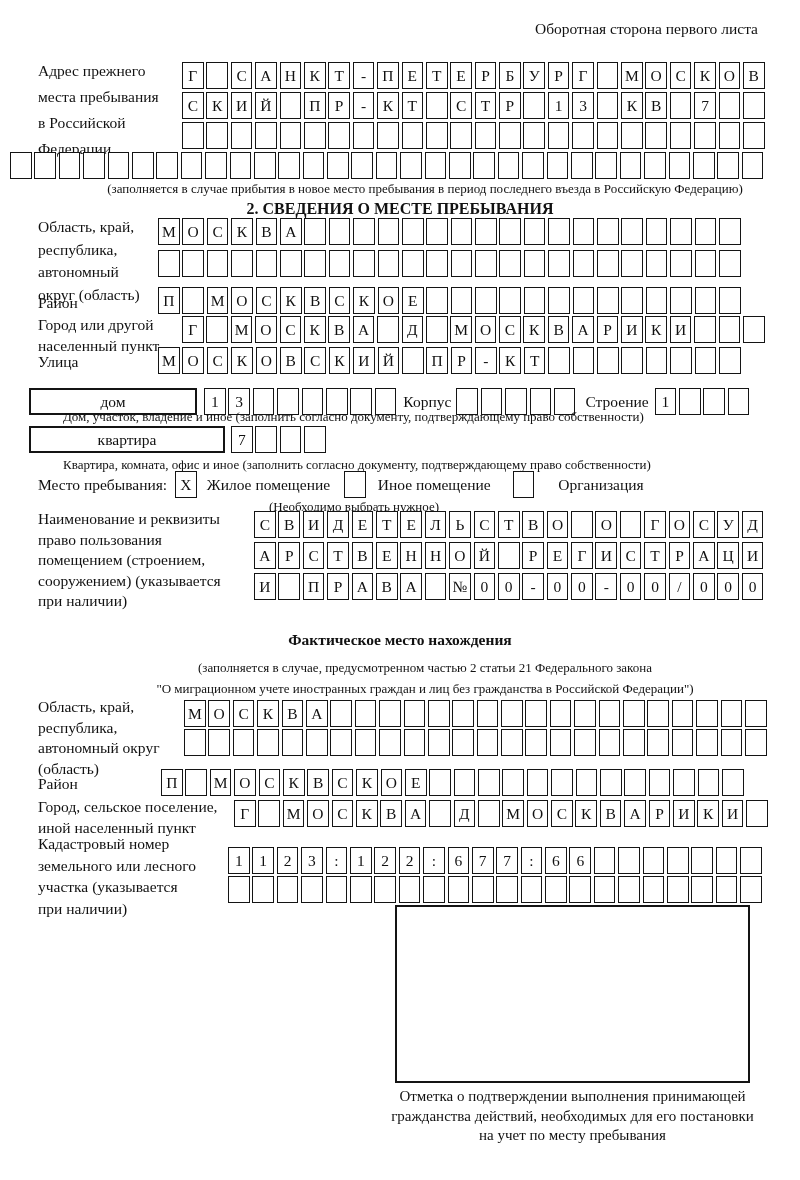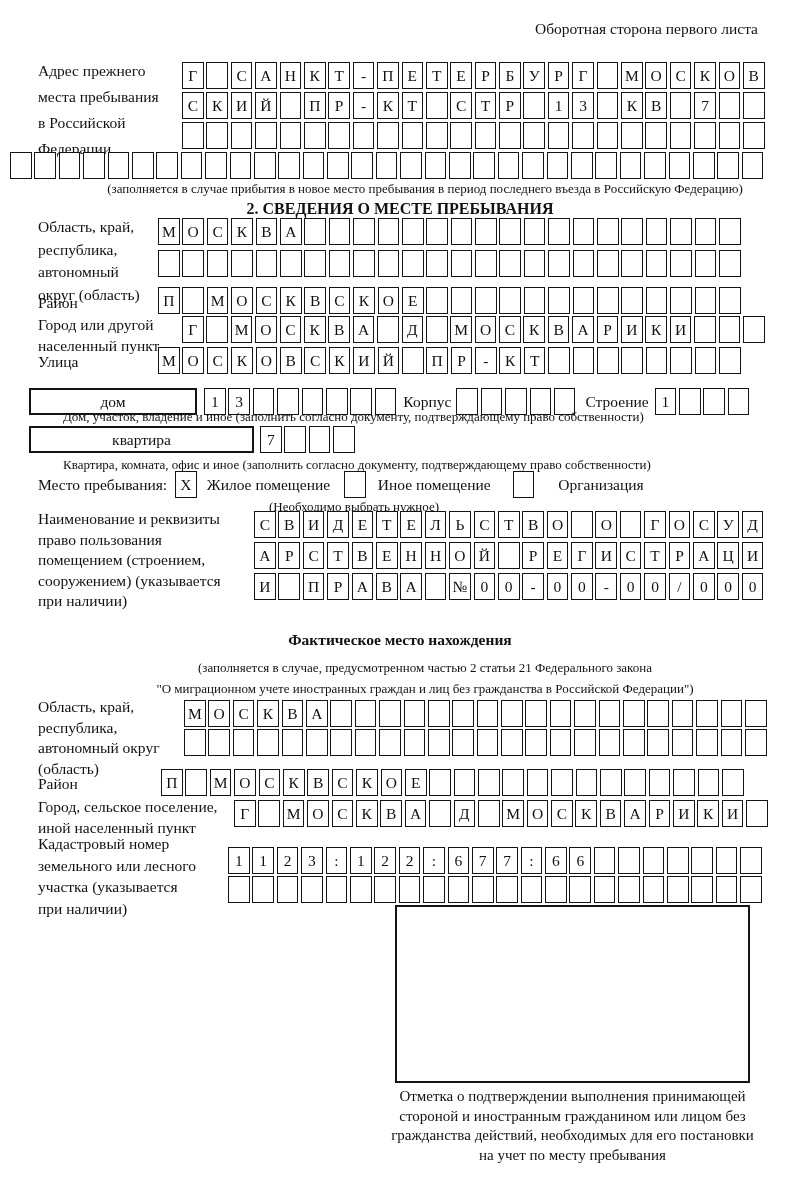--- a/index.html
+++ b/index.html
@@ -326,21 +326,21 @@
     <div class="cells">
         <span class="cell">1</span>
         <span class="cell"></span>
         <span class="cell"></span>
         <span class="cell"></span>
       </div>
   </div>
   <div class="abs note" style="left:38px; top:409px;">Дом, участок, владение и иное (заполнить согласно документу, подтверждающему право собственности)</div>
 
   <div class="abs inline-row" style="left:29px; top:426px;">
-    <div class="widebox" style="width:225px;">квартира</div>
+    <div class="widebox" style="width:196px;">квартира</div>
     <div class="cells" style="margin-left:6px;">
         <span class="cell">7</span>
         <span class="cell"></span>
         <span class="cell"></span>
         <span class="cell"></span>
       </div>
   </div>
   <div class="abs note" style="left:38px; top:457px;">Квартира, комната, офис и иное (заполнить согласно документу, подтверждающему право собственности)</div>
 
   <div class="abs inline-row" style="left:38px; top:471px;">
@@ -608,18 +608,17 @@
       <span class="cell"></span>
       <span class="cell"></span>
       <span class="cell"></span>
       <span class="cell"></span>
       <span class="cell"></span>
     </div>
 
   <div class="abs markbox" style="left:395px; top:905px; width:355px; height:178px;"></div>
   <div class="abs lines" style="left:350px; top:1087px; width:445px; text-align:center; font-size:15px; line-height:19.5px;">
       <div>Отметка о подтверждении выполнения принимающей</div>
-      <div>стороной и иностранным гражданином или лицом без</div>
       <div>гражданства действий, необходимых для его постановки</div>
       <div>на учет по месту пребывания</div>
     </div>
 
 </div>
 
 </body></html>

